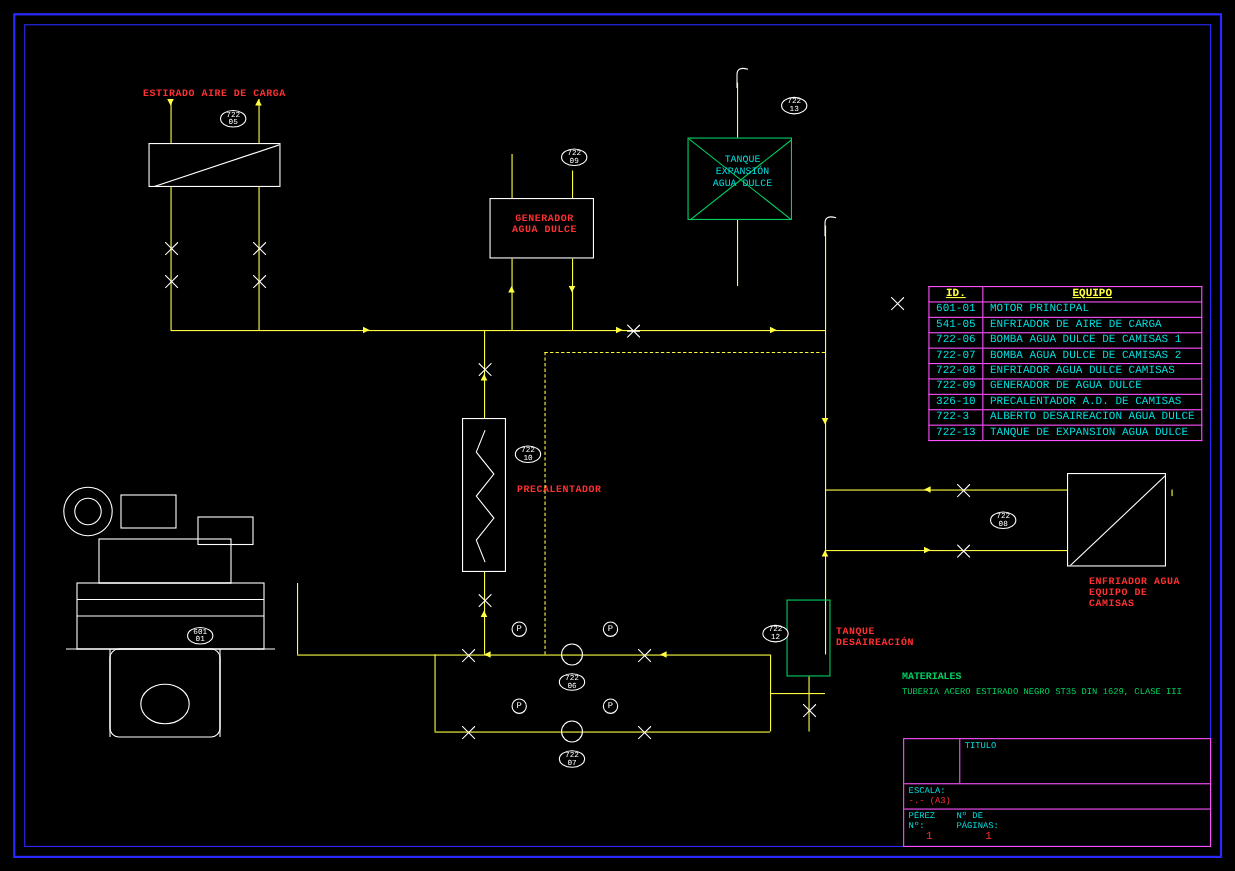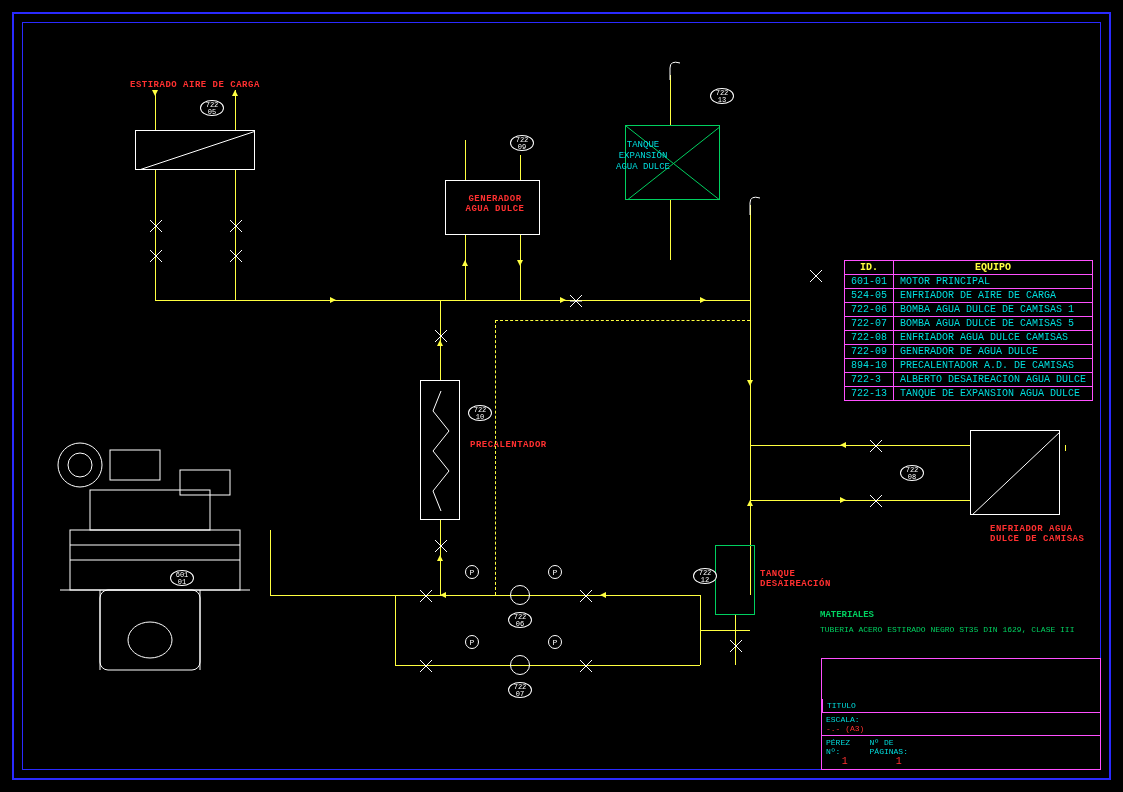--- a/index.html
+++ b/index.html
@@ -51,33 +51,32 @@
     font-size: 10px;
   }
   .equip-table th, .equip-table td {
     border: 1px solid #ff50ff;
     padding: 1px 6px;
     color: #00dddd;
     text-align: left;
     white-space: nowrap;
     font-weight: normal;
   }
-  .equip-table th { color: #ffff40; text-align: center; font-weight: bold; }
+  .equip-table th { color: #ffff40; text-align: center; font-weight: bold; text-decoration: underline; }
   
   .title-block {
     position: absolute;
     right: 22px;
     bottom: 22px;
     width: 280px;
     border: 1px solid #ff50ff;
   }
   .title-block .row {
     border-top: 1px solid #ff50ff;
     display: flex;
-    flex-direction: column;
   }
   .title-block .row:first-child { border-top: none; }
   .title-block .cell {
     border-left: 1px solid #ff50ff;
     padding: 2px 4px;
   }
   .title-block .cell:first-child { border-left: none; }
   .hdr { color: #00dddd; font-size: 8px; }
   .val { color: #00d060; font-size: 8px; }
   .title-main {
@@ -212,21 +211,21 @@
 <div class="pipe-v" style="left:520px; top:235px; height:65px"></div>
 <div class="arrow arr-u" style="left:462px; top:260px"></div>
 <div class="arrow arr-d" style="left:517px; top:260px"></div>
 
 <div class="box green" style="left:625px; top:125px; width:95px; height:75px">
   <svg width="100%" height="100%">
       <line x1="0" y1="0" x2="95" y2="75" stroke="#00d060"></line>
       <line x1="95" y1="0" x2="0" y2="75" stroke="#00d060"></line>
     </svg>
 </div>
-<div class="lbl-cyan" style="left:608px; top:140px; width:70px; white-space:normal; text-align:center; line-height:1.2">TANQUE
+<div class="lbl-cyan" style="left:640px; top:140px; width:70px; white-space:normal; text-align:center; line-height:1.2">TANQUE
 EXPANSIÓN
 AGUA DULCE</div>
 <div class="tag" style="left:710px; top:88px"><span style="white-space:pre-line">722
 13</span></div>
 <div class="pipe-v" style="left:670px; top:75px; height:50px"></div>
 <svg style="position:absolute; left:655px; top:60px; width:30px; height:20px">
     <path d="M15 20 L15 8 Q15 0 25 3" stroke="#fff" fill="none"></path>
   </svg>
 <div class="pipe-v" style="left:670px; top:200px; height:60px"></div>
 
@@ -279,21 +278,21 @@
 12</span></div>
 <div class="pipe-v" style="left:735px; top:615px; height:50px"></div>
 <div class="pipe-h" style="left:700px; top:630px; width:50px"></div>
 
 <div class="box" style="left:970px; top:430px; width:90px; height:85px">
   <svg width="100%" height="100%">
       <line x1="0" y1="85" x2="90" y2="0" stroke="#fff"></line>
     </svg>
 </div>
 <div class="lbl-red" style="left:990px; top:525px; width:100px; white-space:normal; line-height:1.1">ENFRIADOR AGUA
-DULCE DE CAMISAS</div>
+EQUIPO DE CAMISAS</div>
 <div class="tag" style="left:900px; top:465px"><span style="white-space:pre-line">722
 08</span></div>
 <div class="pipe-h" style="left:750px; top:445px; width:220px"></div>
 <div class="pipe-h" style="left:750px; top:500px; width:220px"></div>
 <div class="arrow arr-l" style="left:840px; top:442px"></div>
 <div class="arrow arr-r" style="left:840px; top:497px"></div>
 <div class="pipe-v" style="left:1065px; top:445px; height:6px"></div>
 
 <svg style="position:absolute; left:150px; top:220px; width:12px; height:12px">
     <path d="M0 0 L12 12 M12 0 L0 12" stroke="#fff"></path>
@@ -350,41 +349,41 @@
     <th>ID.</th>
     <th>EQUIPO</th>
   </tr>
     </thead>
   <tbody id="equip-body">
       <tr>
         <td>601-01</td>
         <td>MOTOR PRINCIPAL</td>
       </tr>
       <tr>
-        <td>524-05</td>
+        <td>541-05</td>
         <td>ENFRIADOR DE AIRE DE CARGA</td>
       </tr>
       <tr>
         <td>722-06</td>
         <td>BOMBA AGUA DULCE DE CAMISAS 1</td>
       </tr>
       <tr>
         <td>722-07</td>
-        <td>BOMBA AGUA DULCE DE CAMISAS 5</td>
+        <td>BOMBA AGUA DULCE DE CAMISAS 2</td>
       </tr>
       <tr>
         <td>722-08</td>
         <td>ENFRIADOR AGUA DULCE CAMISAS</td>
       </tr>
       <tr>
         <td>722-09</td>
         <td>GENERADOR DE AGUA DULCE</td>
       </tr>
       <tr>
-        <td>894-10</td>
+        <td>326-10</td>
         <td>PRECALENTADOR A.D. DE CAMISAS</td>
       </tr>
       <tr>
         <td>722-3</td>
         <td>ALBERTO DESAIREACION AGUA DULCE</td>
       </tr>
       <tr>
         <td>722-13</td>
         <td>TANQUE DE EXPANSION AGUA DULCE</td>
       </tr>

